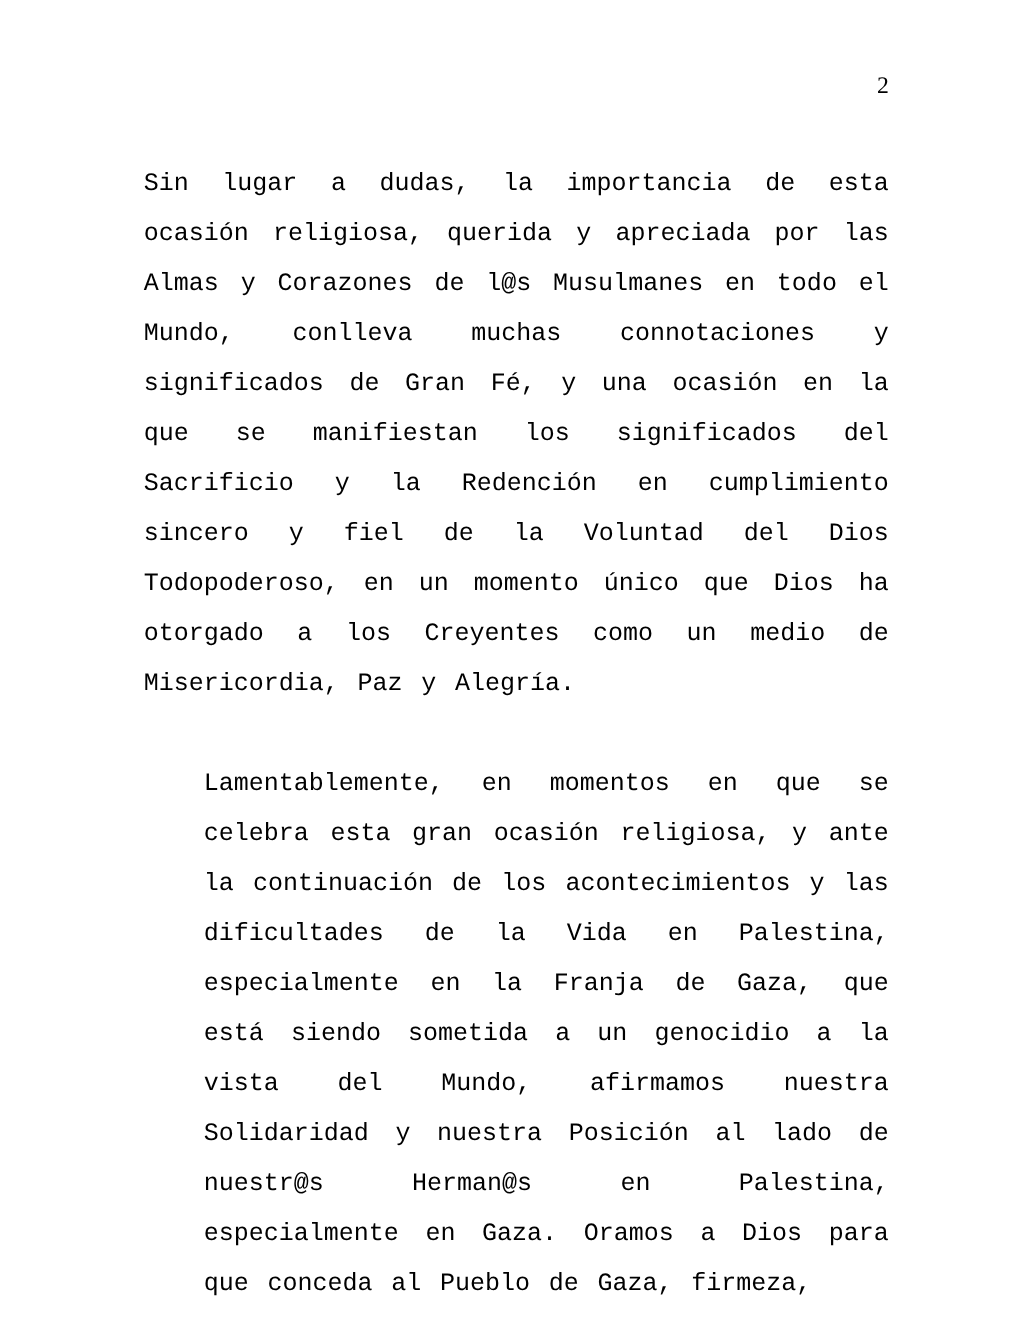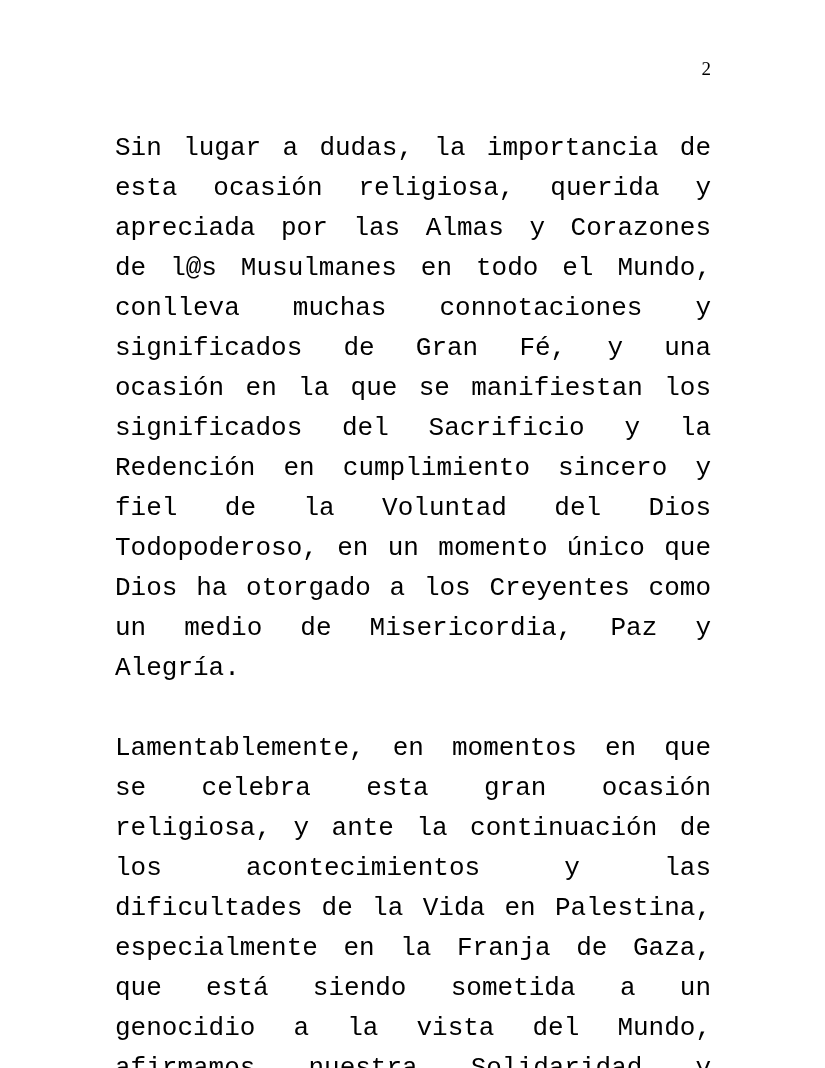--- a/index.html
+++ b/index.html
@@ -29,30 +29,31 @@
     .page-number {
       font-family: "Liberation Serif", "DejaVu Serif", serif;
       font-size: 19px;
       line-height: 22px;
       text-align: right;
       margin: 0 0 48px 0;
     }
 
     
     .body-text p {
-      font-size: 26px;
+      font-size: 20px;
       line-height: 40px;
       text-align: justify;
       text-justify: inter-word;
       word-spacing: 3px;
       margin: 0 0 40px 0;
     }
 
     .body-text p:last-child {
       margin-bottom: 0;
+      margin-left: 48px;
     }
   </style>
 </head>
 <body>
 
 <div class="page">
 
   <div class="page-number">2</div>
 
   <div class="body-text">

